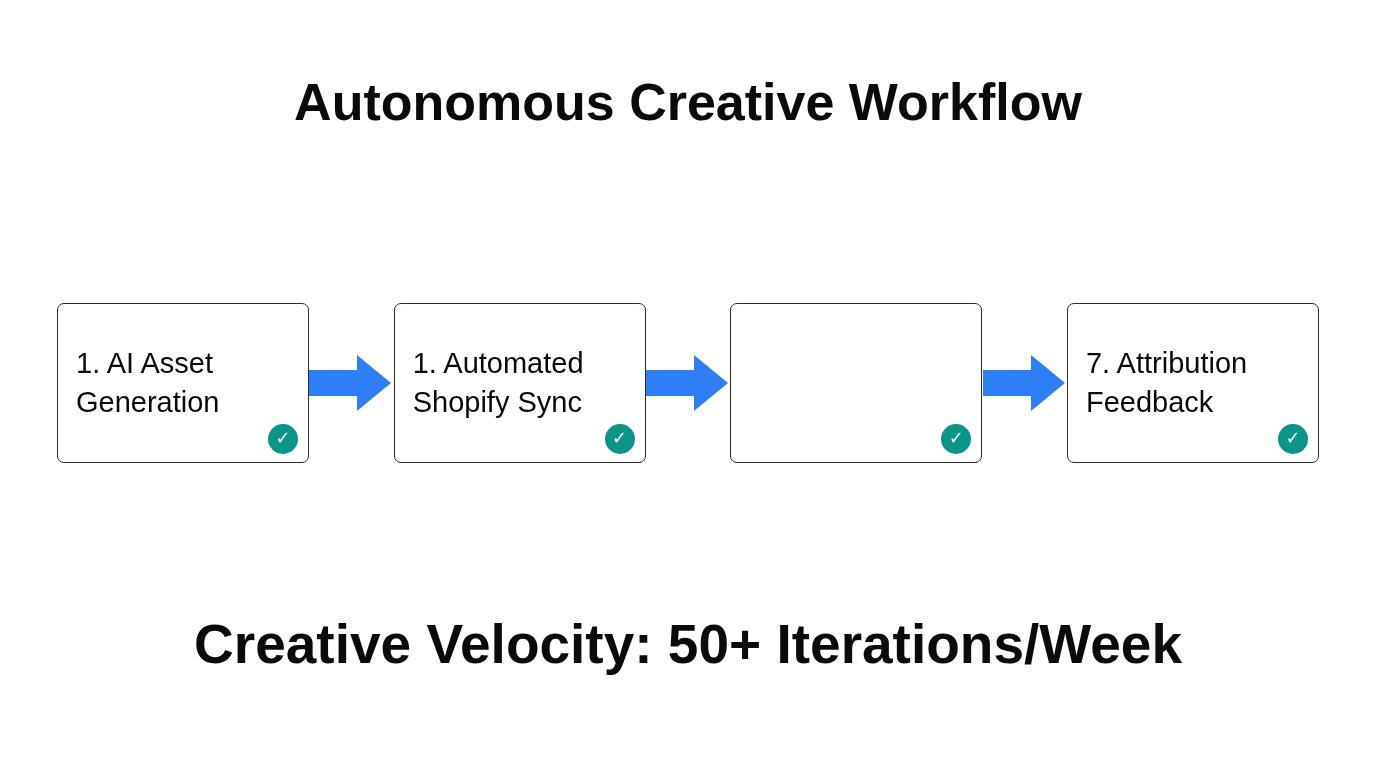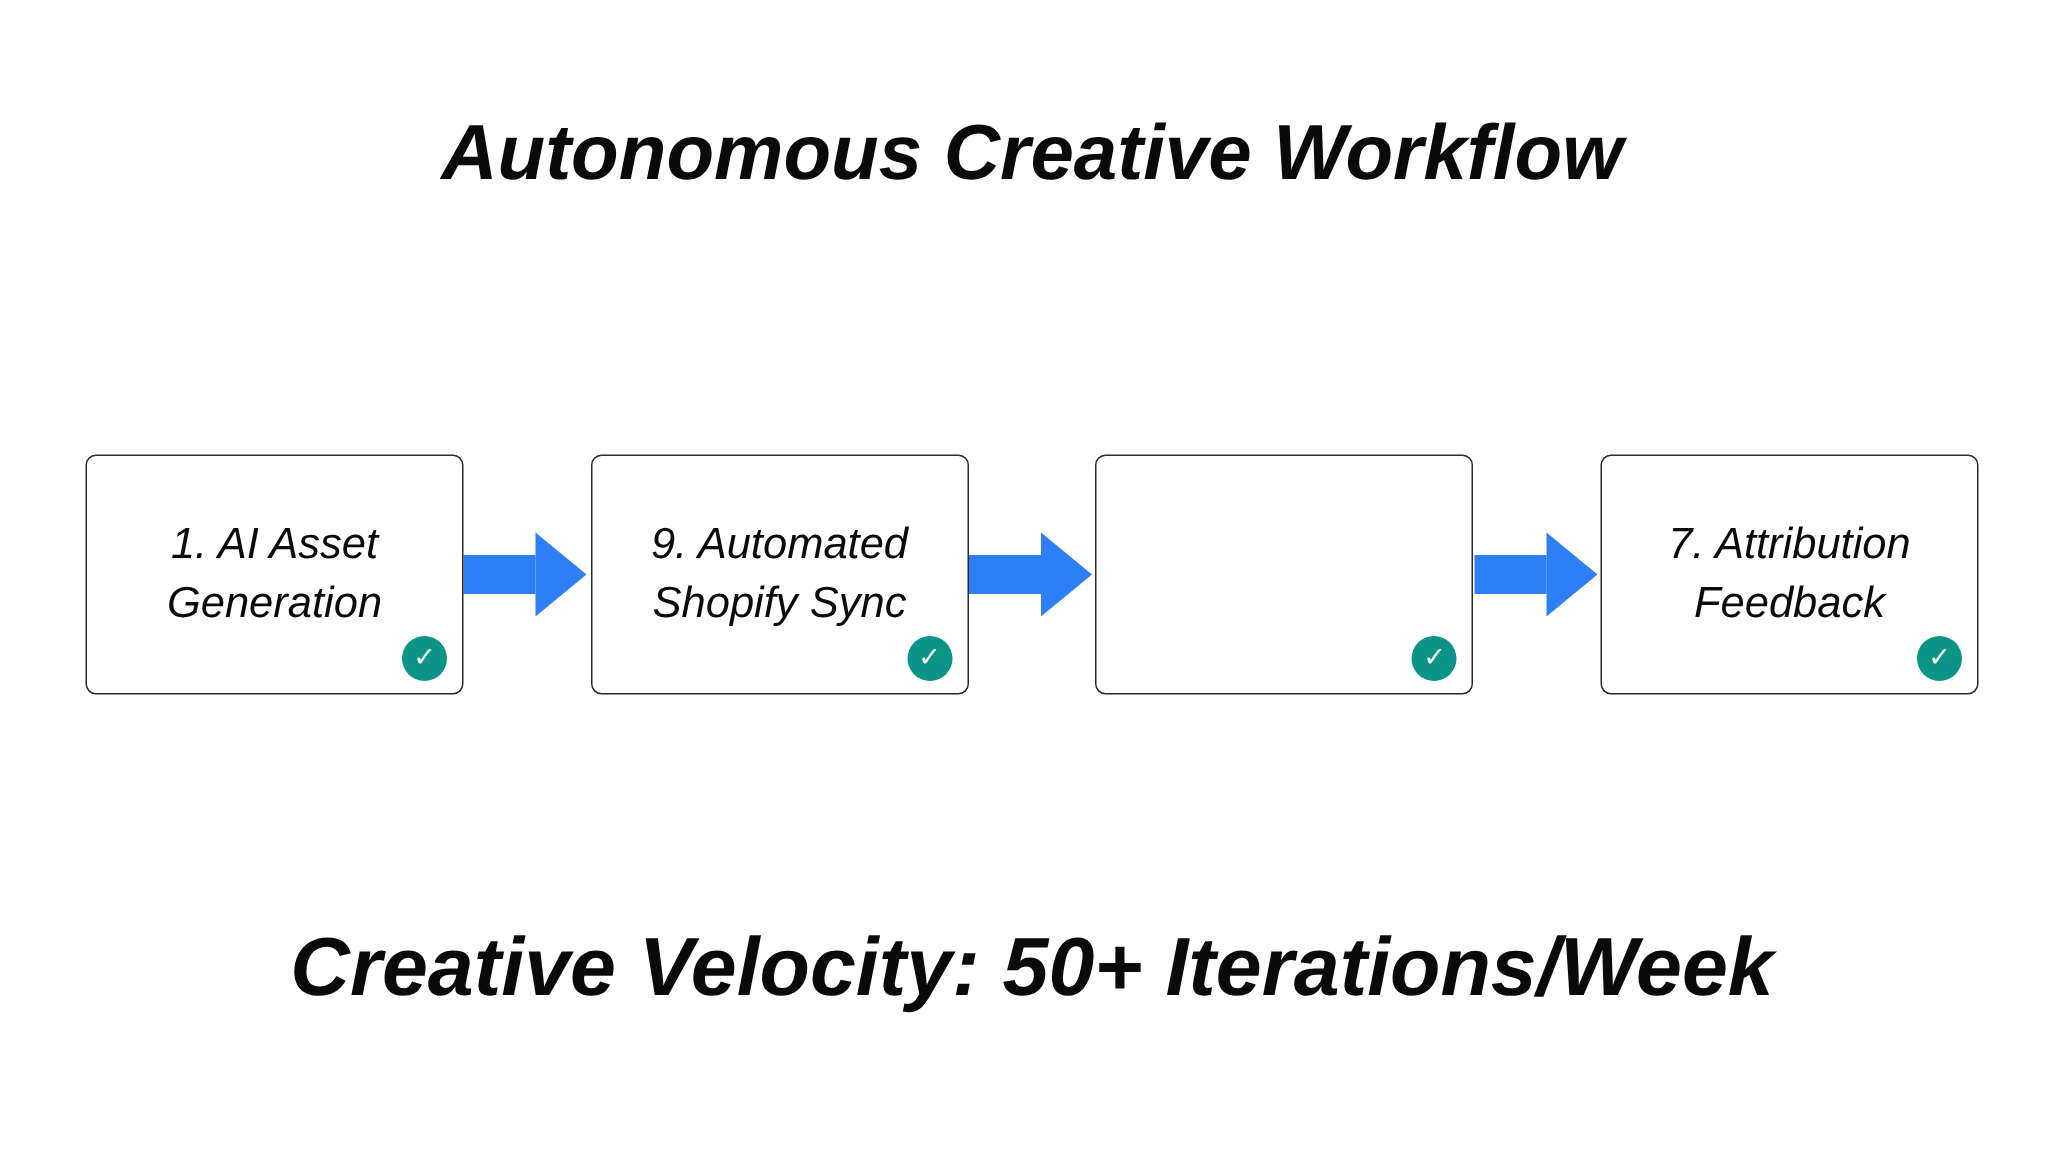--- a/index.html
+++ b/index.html
@@ -8,21 +8,20 @@
     font-family: "Liberation Sans", "DejaVu Sans", sans-serif;
     background: #ffffff;
     position: relative;
     overflow: hidden;
   }
   .canvas {
     position: absolute;
     inset: 0;
     width: 1376px;
     height: 768px;
-    font-style: italic;
   }
   .title {
     position: absolute;
     top: 72px;
     left: 0;
     width: 100%;
     text-align: center;
     font-size: 52px;
     font-weight: 600;
     color: #0a0a0a;
@@ -41,21 +40,21 @@
   .step-box {
     position: relative;
     width: 252px;
     height: 160px;
     background: #ffffff;
     border: 1.5px solid #2b2b2b;
     border-radius: 7px;
     display: flex;
     align-items: center;
     justify-content: center;
-    text-align: center;
+    text-align: left;
   }
   .step-label {
     font-size: 29px;
     font-weight: 500;
     color: #0a0a0a;
     line-height: 1.35;
     padding: 0 18px;
   }
   .check-badge {
     position: absolute;
@@ -119,21 +118,21 @@
         <span class="check-glyph">✓</span>
       </div>
     </div>
 
     <div class="arrow">
       <div class="arrow-bar" style="background:#2e7ef6;"></div>
       <div class="arrow-head" style="border-left-color:#2e7ef6;"></div>
     </div>
 
     <div class="step-box">
-      <div class="step-label">9. Automated Shopify Sync</div>
+      <div class="step-label">1. Automated Shopify Sync</div>
       <div class="check-badge" style="background:#0d9488;">
         <span class="check-glyph">✓</span>
       </div>
     </div>
 
     <div class="arrow">
       <div class="arrow-bar" style="background:#2e7ef6;"></div>
       <div class="arrow-head" style="border-left-color:#2e7ef6;"></div>
     </div>
 

